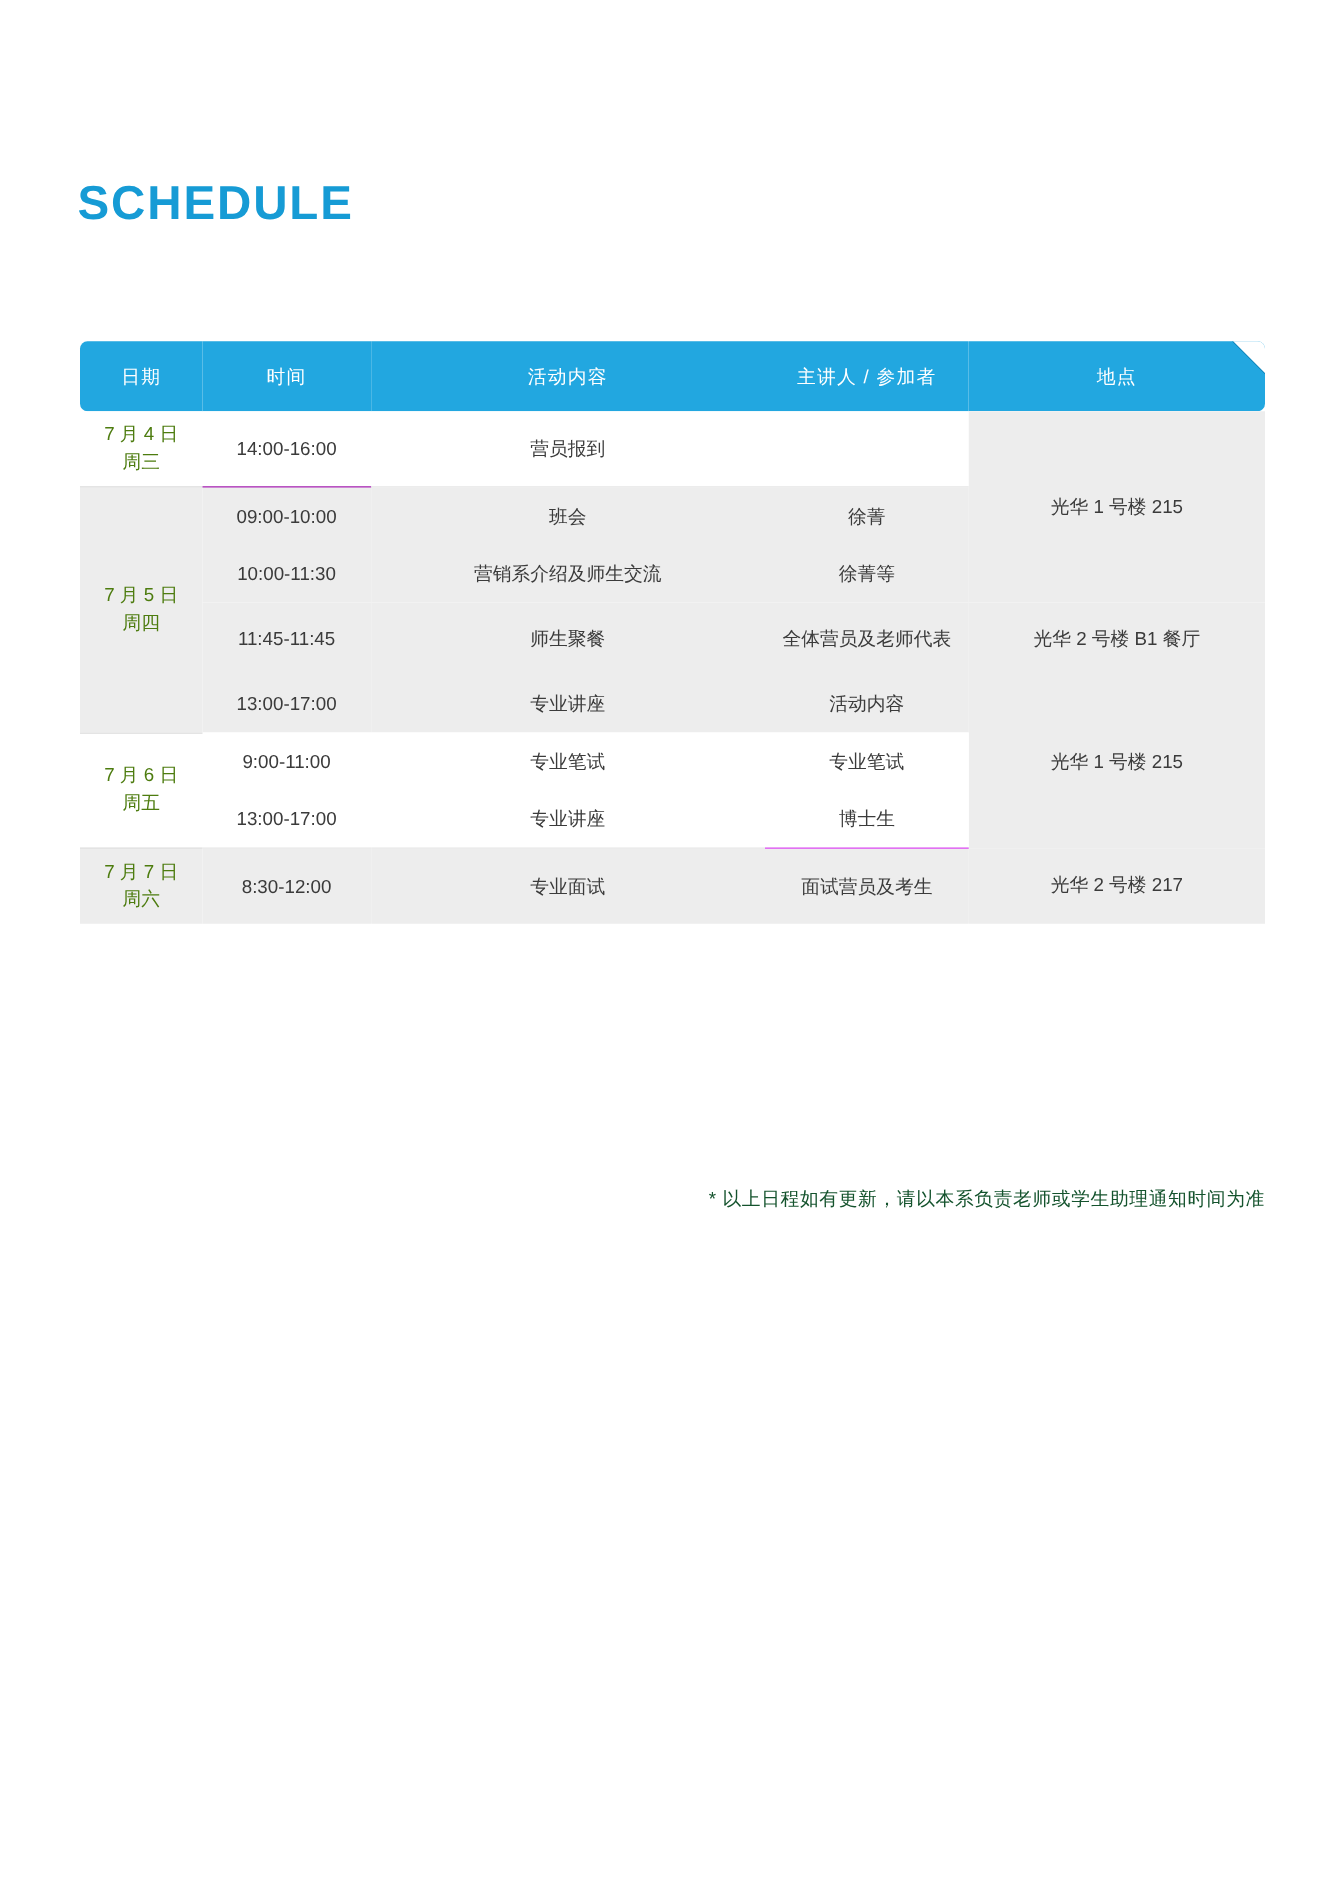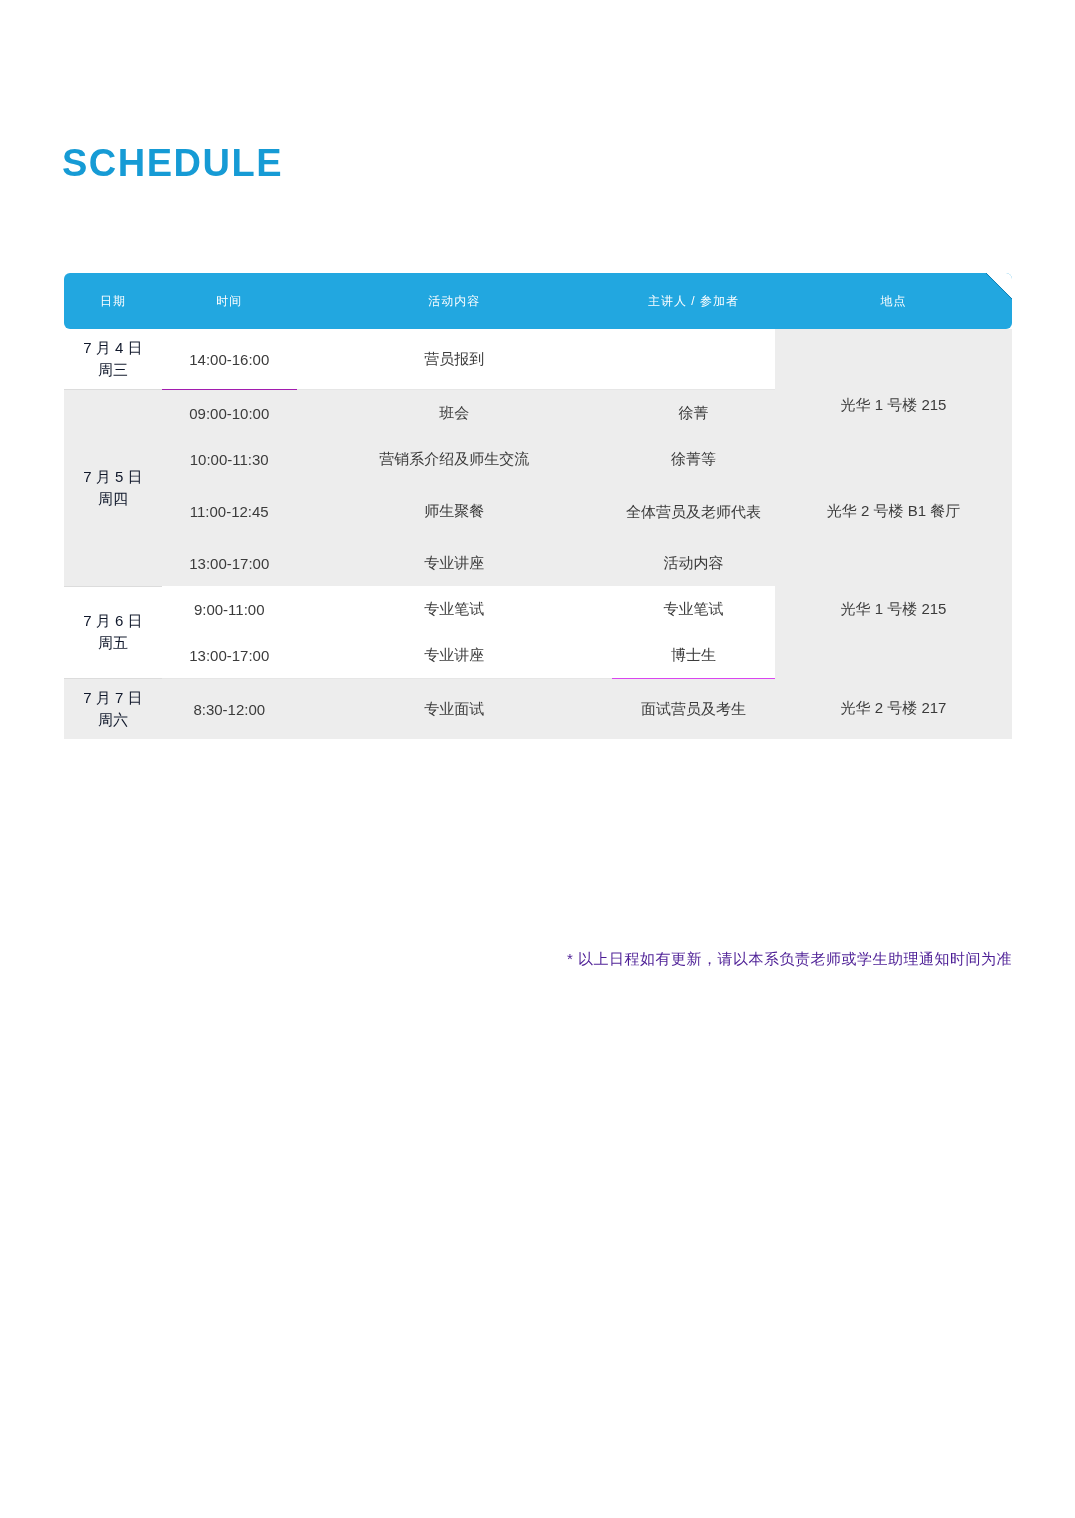--- a/index.html
+++ b/index.html
@@ -54,21 +54,21 @@
   }
   table.sched td, table.sched th {
     padding: 0;
     vertical-align: middle;
     text-align: center;
   }
   thead th {
     background: #22A7E0;
     color: #ffffff;
     font-weight: normal;
-    font-size: 12px;
+    font-size: 15px;
     height: 56px;
     letter-spacing: 1px;
   }
   thead th:first-child {
     border-top-left-radius: 6px;
     border-bottom-left-radius: 6px;
   }
   thead th:last-child {
     border-top-right-radius: 6px;
     border-bottom-right-radius: 6px;
@@ -83,42 +83,42 @@
     height: 26px;
     background: linear-gradient(225deg, #ffffff 0 48%, #0d82b8 50%, #22A7E0 52%);
     border-top-right-radius: 6px;
   }
   td {
     font-size: 15px;
     color: #3b3b3b;
     height: 46px;
   }
   td.date {
-    color: #0f172a;
+    color: #4d7c0f;
     font-size: 15px;
     line-height: 22px;
     border-bottom: 1px solid #dcdcdc;
   }
   td.shade {
     background: #EDEDED;
   }
   td.plain {
     background: #ffffff;
   }
   .cell-2line {
     line-height: 21px;
   }
   .note {
     position: absolute;
     left: 0;
     top: 950px;
     width: 1012px;
     text-align: right;
     font-size: 15px;
-    color: #4c1d95;
+    color: #14532d;
     letter-spacing: 0.5px;
   }
 </style>
 </head>
 <body>
 
 <div class="page">
 
   <div class="title-block">
     <h1 class="title-en">SCHEDULE</h1>
@@ -168,21 +168,21 @@
           <td class="shade">徐菁</td>
         </tr>
 
         <tr>
           <td class="shade">10:00-11:30</td>
           <td class="shade">营销系介绍及师生交流</td>
           <td class="shade">徐菁等</td>
         </tr>
 
         <tr>
-          <td class="shade" style="height:58px;">11:00-12:45</td>
+          <td class="shade" style="height:58px;">11:45-11:45</td>
           <td class="shade">师生聚餐</td>
           <td class="shade cell-2line">全体营员及老师代表</td>
           <td class="shade">光华 2 号楼 B1 餐厅</td>
         </tr>
 
         <tr>
           <td class="shade">13:00-17:00</td>
           <td class="shade">专业讲座</td>
           <td class="shade">活动内容</td>
           <td class="shade" rowspan="3">光华 1 号楼 215</td>

